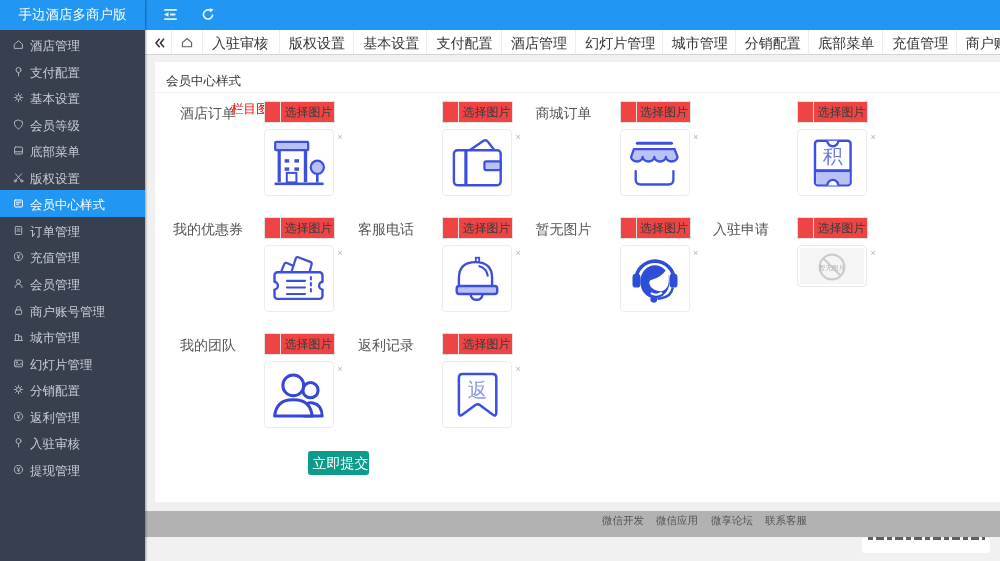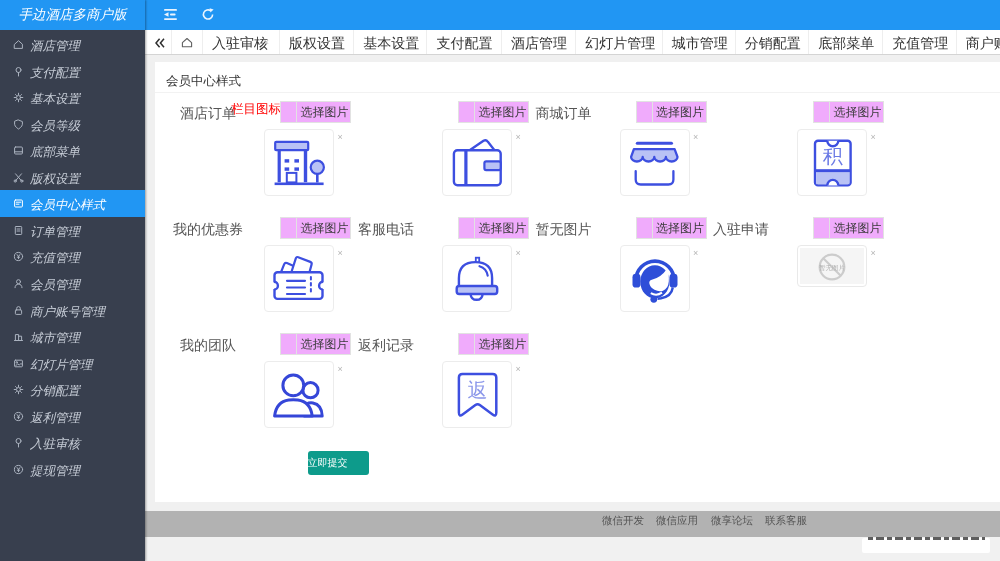--- a/index.html
+++ b/index.html
@@ -1,45 +1,45 @@
 <!DOCTYPE html>
 <html><head>
 <meta charset="utf-8">
 <style>
 *{margin:0;padding:0;box-sizing:border-box;}
 html,body{width:1000px;height:561px;overflow:hidden;}
 body{position:relative;font-family:"Liberation Sans",sans-serif;background:#f0f0f0;}
 .abs{position:absolute;}
 
-#side{position:absolute;left:0;top:0;width:145px;height:561px;background:#383f4e;box-shadow:1px 0 2px rgba(0,0,0,.35);z-index:5;font-style:italic;}
+#side{position:absolute;left:0;top:0;width:145px;height:561px;background:#383f4e;box-shadow:1px 0 2px rgba(0,0,0,.35);z-index:5;}
 #logo{position:absolute;left:0;top:0;width:145px;height:30px;background:#2196f3;color:#fff;font-size:13.5px;text-align:center;line-height:30px;}
 .mi{position:absolute;left:0;width:145px;height:27px;color:#c6ccd6;font-size:12.5px;line-height:27px;white-space:nowrap;}
 .mi svg{position:absolute;left:13px;top:8px;}
 .mi span{position:absolute;left:30px;top:0;line-height:30px;}
 .mi.act{background:#2196f3;color:#fff;}
 
 #topbar{position:absolute;left:145px;top:0;width:855px;height:30px;background:#2196f3;}
 
 #tabbar{position:absolute;left:145px;top:30px;width:855px;height:25px;background:#fff;border-bottom:1px solid #d4d4d4;white-space:nowrap;font-size:0;overflow:hidden;}
 .tsep{display:inline-block;vertical-align:top;width:1px;height:25px;background:#eee;}
 .tcell{display:inline-block;vertical-align:top;height:25px;position:relative;}
 .tab{display:inline-block;vertical-align:top;height:25px;position:relative;font-size:14px;color:#333;line-height:27.5px;}
 .tab .tx{position:absolute;left:9px;top:0;}
 .tab .cl{position:absolute;right:10px;top:0;color:#c3c3c3;font-size:9px;line-height:25px;}
 
 #panel{position:absolute;left:155px;top:62px;width:845px;height:440px;background:#fff;}
 #phead{position:absolute;left:0;top:0;width:845px;height:31px;border-bottom:1px solid #f2f2f2;font-size:12.5px;line-height:38px;color:#333;}
 #phead .red{color:#ff0000;}
 .flabel{position:absolute;width:108px;height:24px;line-height:24px;font-size:14px;color:#555;text-align:center;}
-.btngrp{position:absolute;width:71px;height:22px;background:#f0abfc;border:1px solid #e2e2e2;margin-left:16px;}
+.btngrp{position:absolute;width:71px;height:22px;background:#ef4444;border:1px solid #e2e2e2;}
 .btngrp .inp{position:absolute;left:0;top:0;width:16px;height:20px;border-right:1px solid #e2e2e2;}
 .btngrp .btn{position:absolute;left:17px;top:0;width:53px;height:20px;font-size:12px;color:#3a3a3a;text-align:center;line-height:20px;}
 .ibox{position:absolute;width:70px;height:67px;background:#fff;border:1px solid #ececec;border-radius:4px;}
 .xcl{position:absolute;font-size:9px;color:#b5b5b5;line-height:9px;}
-#submit{position:absolute;left:152.5px;top:388.5px;width:61px;height:24px;background:#0d9b8b;border-radius:3px;color:#fff;font-size:10px;text-align:left;line-height:24px;}
+#submit{position:absolute;left:152.5px;top:388.5px;width:61px;height:24px;background:#0d9b8b;border-radius:3px;color:#fff;font-size:14px;text-align:right;line-height:24px;}
 
 #fband{position:absolute;left:145px;top:511px;width:855px;height:26px;background:#b2b2b2;}
 .flink{position:absolute;top:2px;font-size:10.5px;color:#555;line-height:15px;}
 #fbelow{position:absolute;left:145px;top:537px;width:855px;height:24px;background:#f1f1f1;}
 #wbox{position:absolute;left:862px;top:538px;width:128px;height:15px;background:#fff;border-radius:2px;z-index:3;}
 #dashes{position:absolute;left:868px;top:537.2px;width:117px;height:2.4px;background:repeating-linear-gradient(90deg,#5e5e5e 0 5px,transparent 5px 8px,#5e5e5e 8px 16px,transparent 16px 19px);z-index:4;}
 </style>
 </head>
 <body>
 <div id="side">

